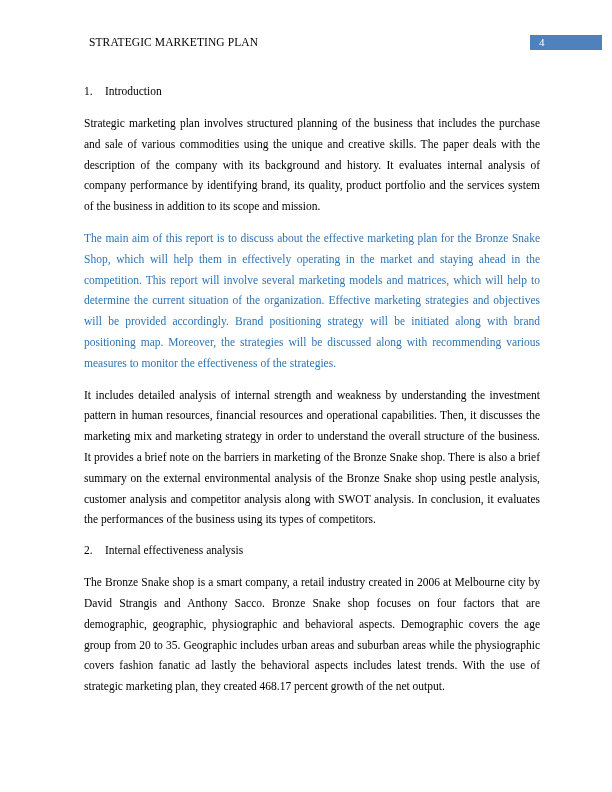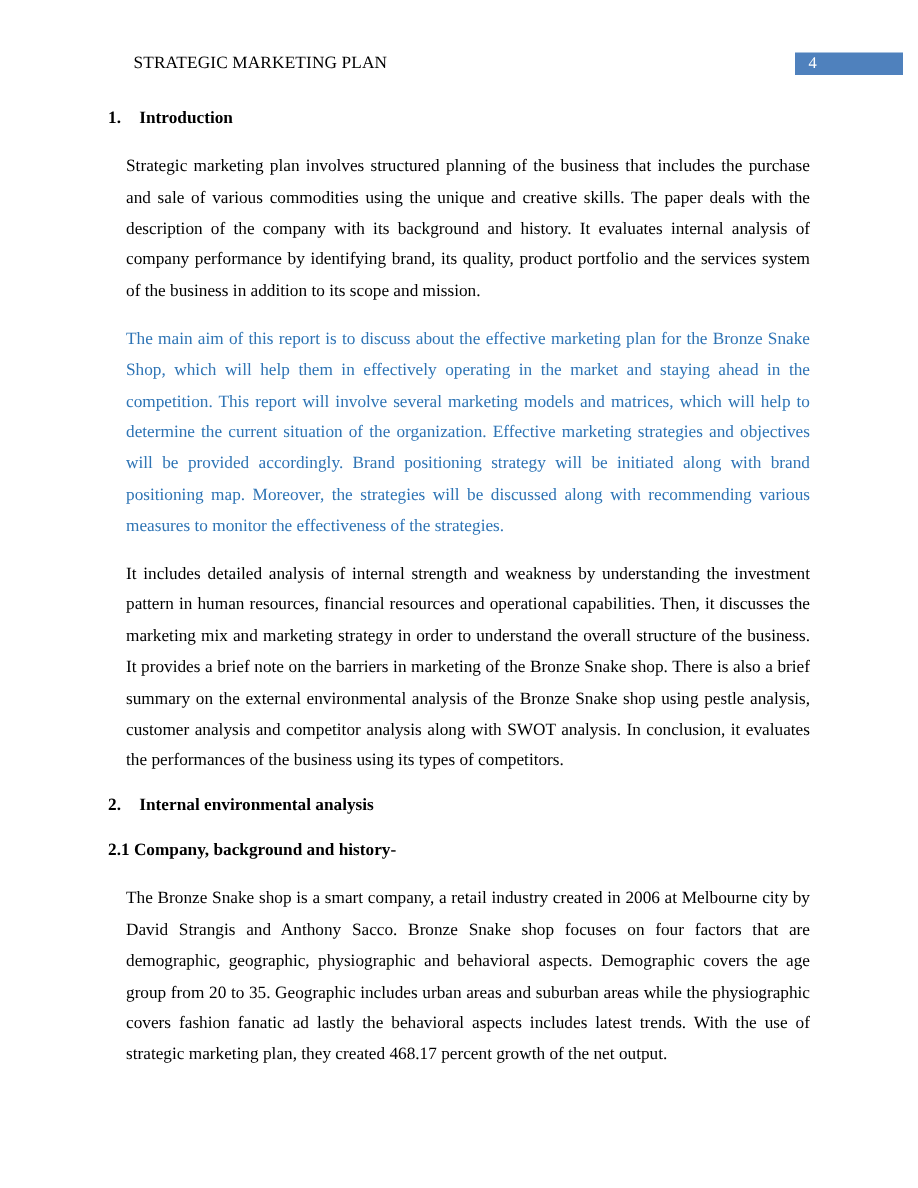--- a/index.html
+++ b/index.html
@@ -3,21 +3,21 @@
   <meta charset="utf-8">
   <style>
     html, body { margin: 0; padding: 0; background: #ffffff; }
     body { width: 612px; height: 792px; position: relative; overflow: hidden;
            font-family: "Liberation Serif", serif; color: #000; }
     .header-title { position: absolute; left: 89px; top: 36px; font-size: 11.5px; letter-spacing: 0.1px; }
     .page-num { position: absolute; left: 530px; top: 35px; width: 72px; height: 15px;
                 background: #4f81bd; color: #fff; font-size: 11px; line-height: 15px;
                 box-sizing: border-box; padding-left: 9px; }
     .content { position: absolute; left: 72px; top: 71px; width: 468px; }
-    h1, h2 { font-size: 11.5px; font-weight: bold; margin: 0; line-height: 16px; }
+    h1, h2 { font-size: 11.5px; font-weight: normal; margin: 12px; line-height: 16px; }
     h1 { margin-bottom: 14px; }
     h1 .num { display: inline-block; width: 18px; }
     h2 { margin-bottom: 14px; }
     p { margin: 0 0 11px 12px; font-size: 11.5px; line-height: 20.8px; text-align: justify; }
     p.accent { color: #2e74b5; }
   </style>
 </head>
 <body>
 
 <div>
@@ -29,17 +29,16 @@
   <h1>
     <span class="num">1.</span>
     <span>Introduction</span>
   </h1>
   <p>Strategic marketing plan involves structured planning of the business that includes the purchase and sale of various commodities using the unique and creative skills. The paper deals with the description of the company with its background and history. It evaluates internal analysis of company performance by identifying brand, its quality, product portfolio and the services system of the business in addition to its scope and mission.</p>
   <p class="accent">The main aim of this report is to discuss about the effective marketing plan for the Bronze Snake Shop, which will help them in effectively operating in the market and staying ahead in the competition. This report will involve several marketing models and matrices, which will help to determine the current situation of the organization. Effective marketing strategies and objectives will be provided accordingly. Brand positioning strategy will be initiated along with brand positioning map. Moreover, the strategies will be discussed along with recommending various measures to monitor the effectiveness of the strategies.</p>
   <p>It includes detailed analysis of internal strength and weakness by understanding the investment pattern in human resources, financial resources and operational capabilities. Then, it discusses the marketing mix and marketing strategy in order to understand the overall structure of the business. It provides a brief note on the barriers in marketing of the Bronze Snake shop. There is also a brief summary on the external environmental analysis of the Bronze Snake shop using pestle analysis, customer analysis and competitor analysis along with SWOT analysis. In conclusion, it evaluates the performances of the business using its types of competitors.</p>
 
   <h1>
     <span class="num">2.</span>
-    <span>Internal environmental analysis</span>
+    <span>Internal effectiveness analysis</span>
   </h1>
-  <h2>2.1 Company, background and history-</h2>
   <p>The Bronze Snake shop is a smart company, a retail industry created in 2006 at Melbourne city by David Strangis and Anthony Sacco. Bronze Snake shop focuses on four factors that are demographic, geographic, physiographic and behavioral aspects. Demographic covers the age group from 20 to 35. Geographic includes urban areas and suburban areas while the physiographic covers fashion fanatic ad lastly the behavioral aspects includes latest trends. With the use of strategic marketing plan, they created 468.17 percent growth of the net output.</p>
 </div>
 
 </body></html>

